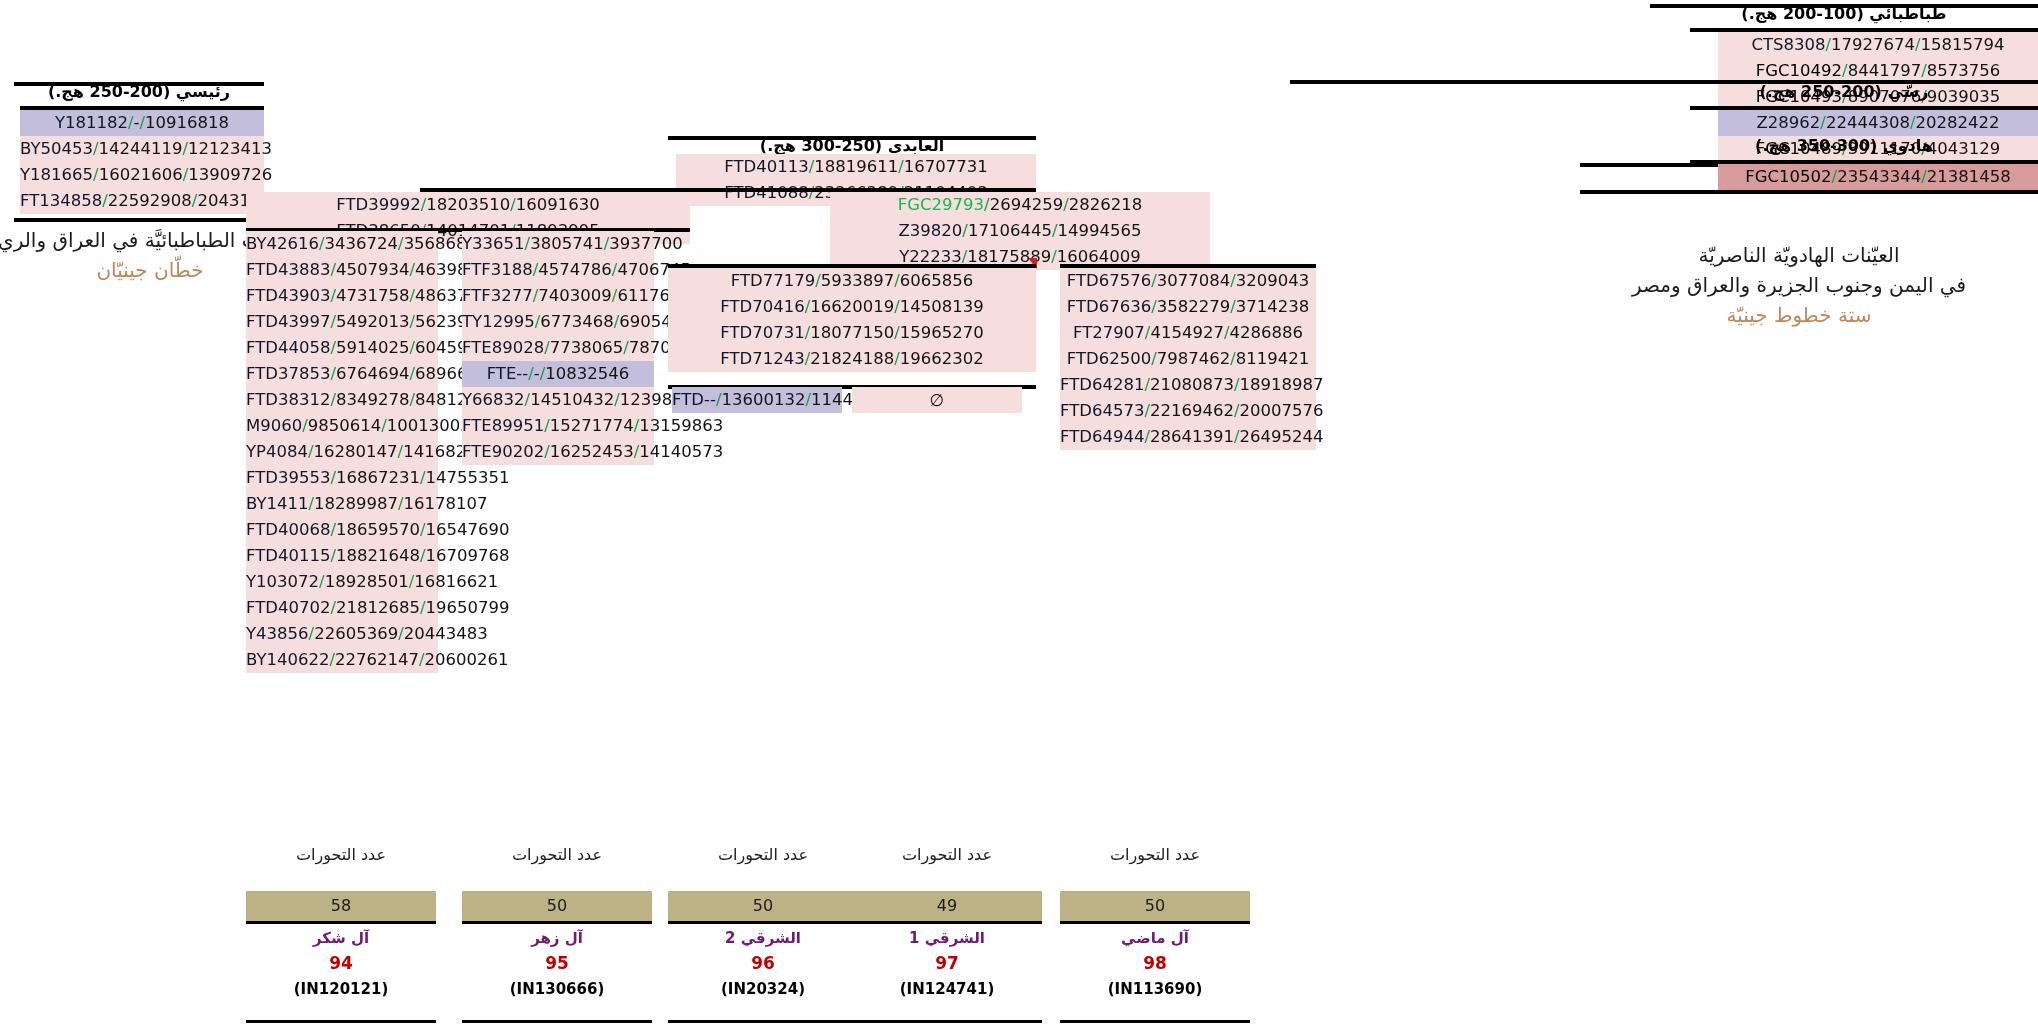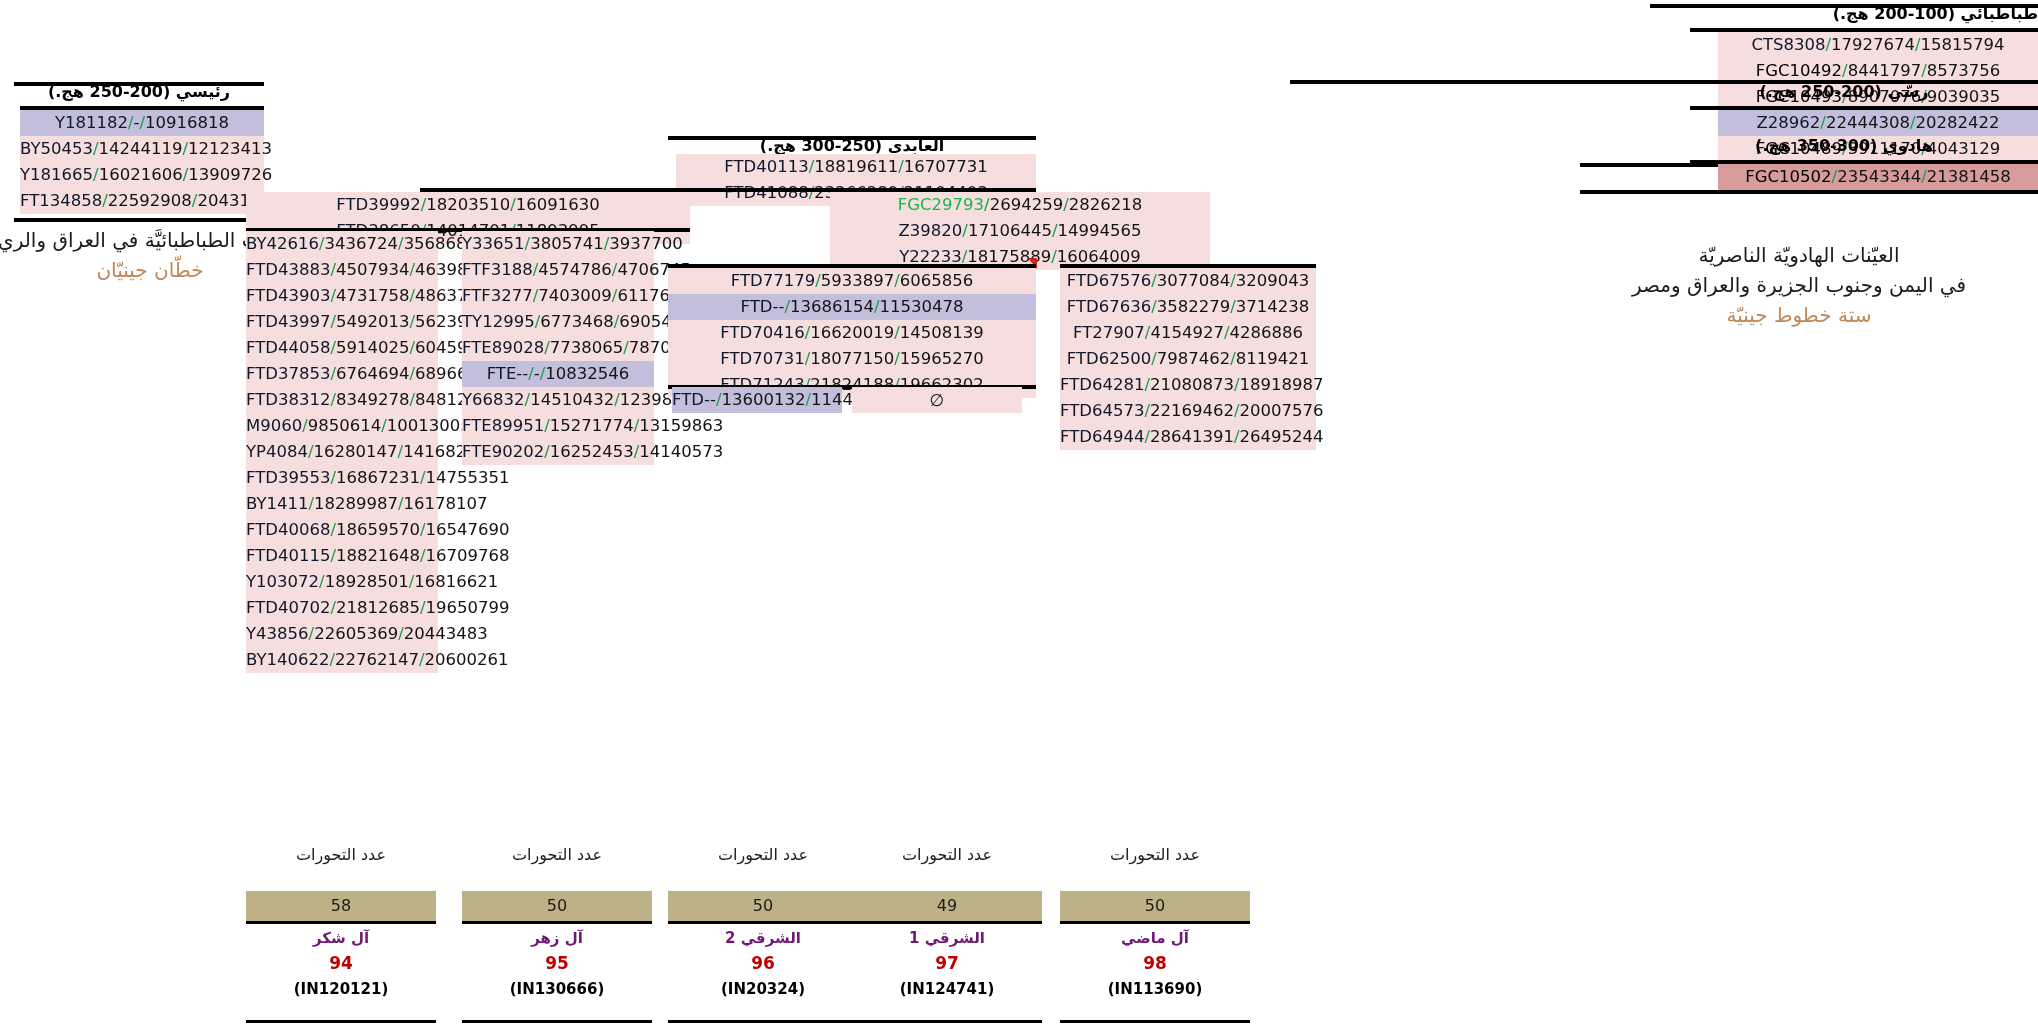--- a/index.html
+++ b/index.html
@@ -46,21 +46,21 @@
   .lg-num{font-size:17px;font-weight:bold;color:#c00000;margin-top:6px;}
   .lg-id{font-size:15px;font-weight:bold;color:#000;margin-top:7px;}
   .lg-foot{height:3px;background:#000;margin-top:22px;}
   .marker{position:absolute;width:0;height:0;border-left:9px solid transparent;border-top:11px solid #cc2222;}
   .blank-cell{position:absolute;font-size:17px;color:#111;text-align:center;}
 </style>
 </head>
 <body>
 
 <div class="rule" style="left:1650px;top:4px;width:388px;"></div>
-<div class="ctitle" style="left:1650px;top:4px;width:388px;text-align:right;">طباطبائي (100-200 هج.)</div>
+<div class="ctitle" style="left:1650px;top:4px;width:388px;">طباطبائي (100-200 هج.)</div>
 <div class="rule" style="left:1690px;top:28px;width:348px;"></div>
 <div class="hblock" style="left:1718px;top:32px;width:320px;">
     <div class="hrow bg-pink"><span class="snp">CTS8308</span><span class="sep">/</span><span class="num">17927674</span><span class="sep">/</span><span class="num">15815794</span></div>
     <div class="hrow bg-pink"><span class="snp blue">FGC10492</span><span class="sep">/</span><span class="num">8441797</span><span class="sep">/</span><span class="num">8573756</span></div>
     <div class="hrow bg-pink"><span class="snp blue">FGC10493</span><span class="sep">/</span><span class="num">8907076</span><span class="sep">/</span><span class="num">9039035</span></div>
   </div>
 
 <div class="rule" style="left:1290px;top:80px;width:748px;"></div>
 
 <div class="ctitle" style="left:1650px;top:82px;width:388px;">رسّي (200-250 هج.)</div>
@@ -150,21 +150,20 @@
     <div class="hrow bg-pink"><span class="snp">FTE89028</span><span class="sep">/</span><span class="num">7738065</span><span class="sep">/</span><span class="num">7870024</span></div>
     <div class="hrow bg-purple"><span class="snp">FTE--</span><span class="sep">/</span><span class="num">-</span><span class="sep">/</span><span class="num">10832546</span></div>
     <div class="hrow bg-pink"><span class="snp">Y66832</span><span class="sep">/</span><span class="num">14510432</span><span class="sep">/</span><span class="num">12398637</span></div>
     <div class="hrow bg-pink"><span class="snp">FTE89951</span><span class="sep">/</span><span class="num">15271774</span><span class="sep">/</span><span class="num">13159863</span></div>
     <div class="hrow bg-pink"><span class="snp">FTE90202</span><span class="sep">/</span><span class="num">16252453</span><span class="sep">/</span><span class="num">14140573</span></div>
   </div>
 
 <div class="rule" style="left:668px;top:264px;width:368px;"></div>
 <div class="hblock" style="left:668px;top:268px;width:368px;">
     <div class="hrow bg-pink"><span class="snp">FTD77179</span><span class="sep">/</span><span class="num">5933897</span><span class="sep">/</span><span class="num">6065856</span></div>
-    <div class="hrow bg-purple"><span class="snp">FTD--</span><span class="sep">/</span><span class="num">13686154</span><span class="sep">/</span><span class="num">11530478</span></div>
     <div class="hrow bg-pink"><span class="snp">FTD70416</span><span class="sep">/</span><span class="num">16620019</span><span class="sep">/</span><span class="num">14508139</span></div>
     <div class="hrow bg-pink"><span class="snp">FTD70731</span><span class="sep">/</span><span class="num">18077150</span><span class="sep">/</span><span class="num">15965270</span></div>
     <div class="hrow bg-pink"><span class="snp">FTD71243</span><span class="sep">/</span><span class="num">21824188</span><span class="sep">/</span><span class="num">19662302</span></div>
   </div>
 <div class="rule" style="left:668px;top:385px;width:368px;"></div>
 
 <div class="hblock" style="left:672px;top:387px;width:170px;">
     <div class="hrow bg-purple"><span class="snp">FTD--</span><span class="sep">/</span><span class="num">13600132</span><span class="sep">/</span><span class="num">11444456</span></div>
   </div>
 <div class="blank-cell bg-pink" style="left:852px;top:387px;width:170px;height:26px;line-height:26px;">∅</div>

